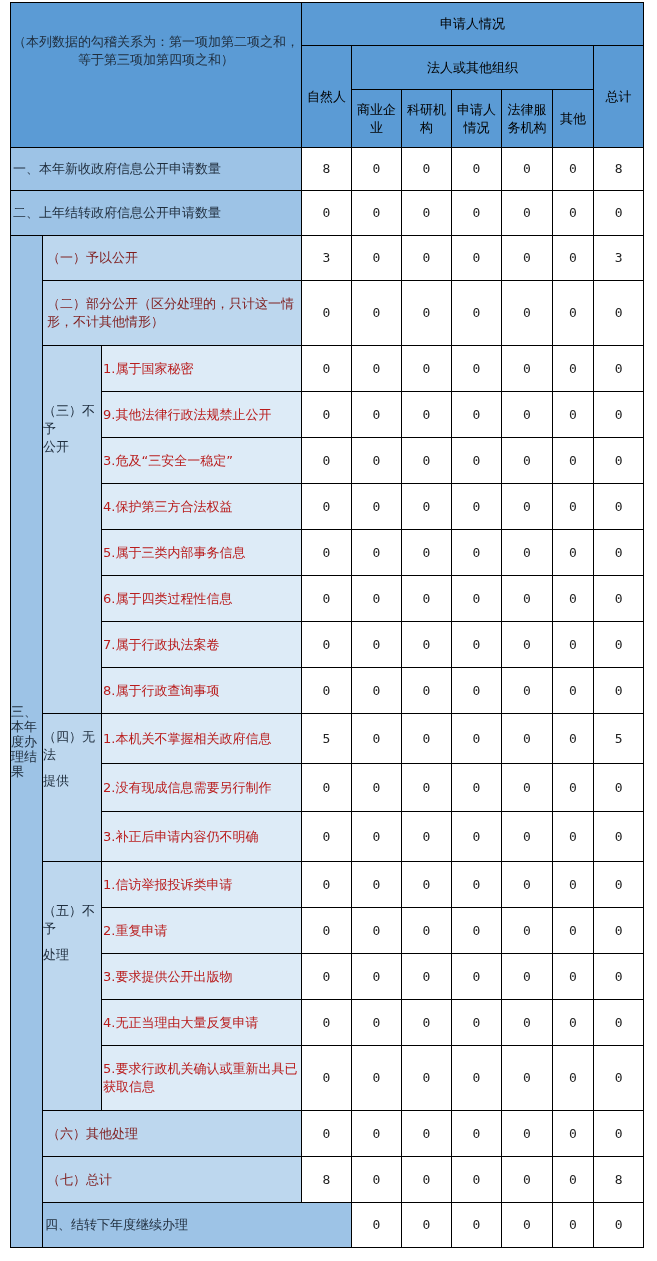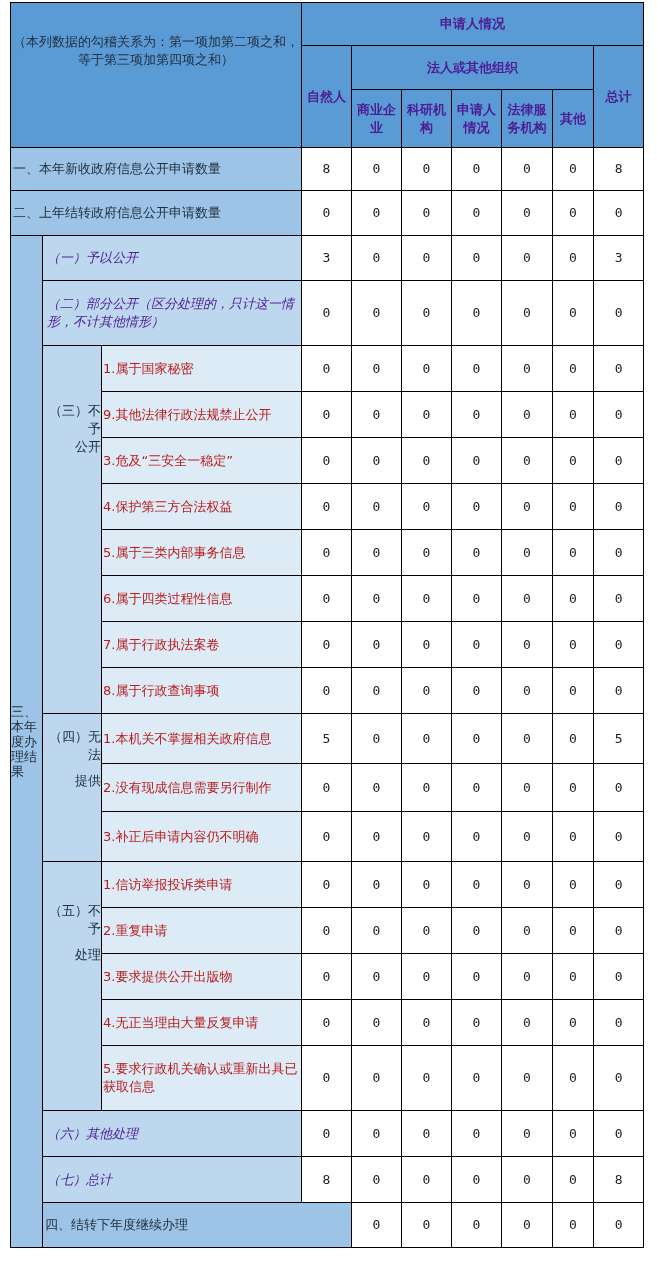--- a/index.html
+++ b/index.html
@@ -1,27 +1,27 @@
 <!DOCTYPE html>
 <html><head>
 <meta charset="utf-8">
 <style>
   html, body { margin:0; padding:0; background:#ffffff; }
   body { width:657px; height:1261px; position:relative; font-family:"DejaVu Sans","Liberation Sans",sans-serif; color:#333; }
   table.main { position:absolute; left:10px; top:2px; border-collapse:collapse; table-layout:fixed; width:633px; }
   table.main td { border:1px solid #000; padding:0; font-size:13px; line-height:18px; vertical-align:middle; overflow:hidden; }
-  .hdr { background:#5b9bd5; color:#4c1d95; text-align:center;font-weight:bold; }
+  .hdr { background:#5b9bd5; color:#000000; text-align:center; }
   .hdr-note { background:#5b9bd5; color:#1f2d3d; text-align:center; vertical-align:top !important; padding-top:30px !important; font-size:13px; }
   .l1 { background:#9dc3e6; color:#1f2d3d; text-align:left; padding-left:2px !important;margin-left:20px; }
   .l1v { background:#9dc3e6; color:#1f2d3d; text-align:left; font-size:13px; line-height:15px !important; }
-  .l2 { background:#bdd7ee; color:#4c1d95; text-align:left; padding-left:4px !important;font-style:italic; }
+  .l2 { background:#bdd7ee; color:#7f1d1d; text-align:left; padding-left:4px !important; }
   .l2c { background:#bdd7ee; color:#1f2d3d; text-align:center; vertical-align:top !important; }
   .l3 { background:#ddebf7; color:#b91c1c; text-align:left; padding-left:1px !important; }
   .num { background:#ffffff; color:#222; text-align:center; font-family:"DejaVu Sans Mono","Liberation Mono",monospace; font-size:11px; }
-  .grp-label { display:block; text-align:right; }
+  .grp-label { display:block; text-align:left; }
 </style>
 </head>
 <body>
 
 <table class="main">
   <colgroup>
     <col style="width:32px">
       <col style="width:59px">
       <col style="width:200px">
     <col style="width:50px">

